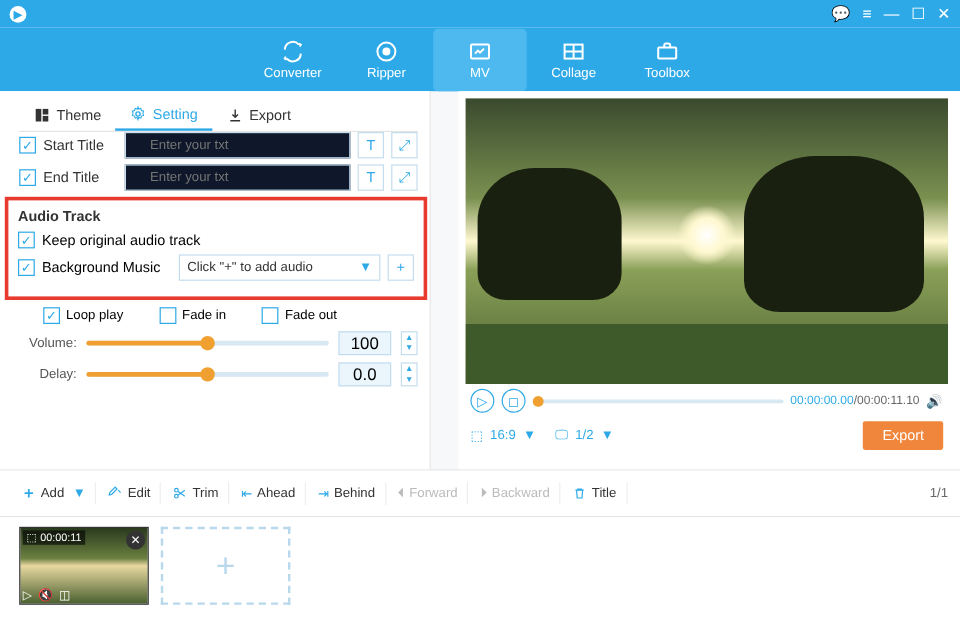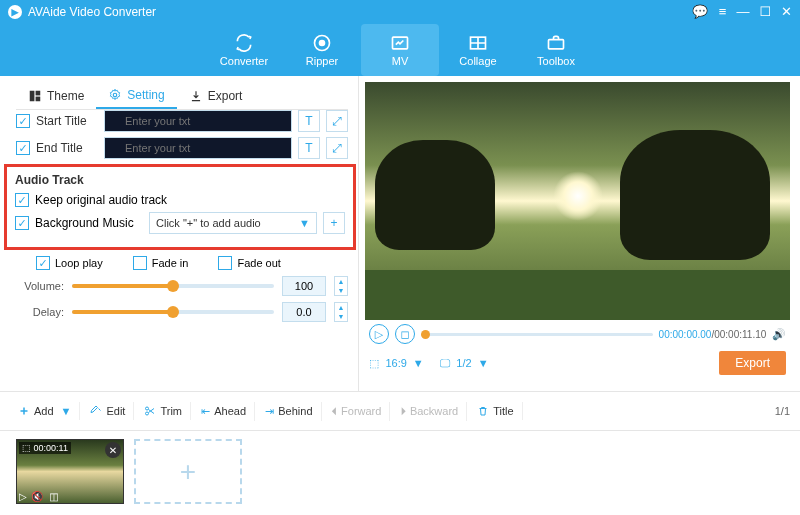--- a/index.html
+++ b/index.html
@@ -5,40 +5,40 @@
 * { margin: 0; padding: 0; box-sizing: border-box; font-family: "Segoe UI", Arial, sans-serif; }
 body { width: 800px; height: 515px; background: #f7f8fa; overflow: hidden; }
 .titlebar { height: 23px; background: #2ea9e8; display: flex; align-items: center; padding: 0 8px; color: #fff; font-size: 12px; }
 .titlebar .logo { width: 14px; height: 14px; background: #fff; border-radius: 50%; margin-right: 6px; display:flex;align-items:center;justify-content:center;color:#2ea9e8;font-size:9px;font-weight:bold; }
 .winctrls { margin-left: auto; display: flex; gap: 10px; }
 .winctrls span { cursor: pointer; font-size: 13px; }
 .toolbar { height: 53px; background: #2ea9e8; display: flex; align-items: center; justify-content: center; }
 .tbtn { width: 78px; height: 52px; display:flex; flex-direction:column; align-items:center; justify-content:center; color:#fff; font-size:11px; gap:2px; cursor:pointer; }
 .tbtn.active { background: #4db9ef; border-radius:4px; }
 .tbtn svg { width:20px; height:20px; }
-.main { display:flex; height: 315px; }
+.main { display:flex; height: 315px; gap: 23px; }
 .left { width: 359px; padding: 6px 10px 6px 16px; background:#fff; border-right:1px solid #e5e5e5; overflow:hidden; }
 .tabs { display:flex; gap:0; border-bottom:1px solid #e5e5e5; height:28px; }
 .tab { display:flex; align-items:center; gap:5px; padding:0 12px; font-size:12px; color:#333; cursor:pointer; }
 .tab.active { color:#2ea9e8; border-bottom:2px solid #2ea9e8; }
 .tab svg{width:14px;height:14px;}
 .section-title { font-size:12px; font-weight:bold; color:#333; margin: 8px 0 6px; }
 .row { display:flex; align-items:center; gap:6px; margin-bottom:5px; }
 .chk { width:14px; height:14px; border:1px solid #2ea9e8; display:flex; align-items:center; justify-content:center; cursor:pointer; color:#2ea9e8; font-size:11px; }
 .lbl { font-size:12px; color:#333; width:62px; }
 .input { flex:1; height:22px; border:1px solid #c3dded; background:#0f172a; padding:0 20px; font-size:11px; color:#888; }
 .iconbtn { width:22px; height:22px; border:1px solid #c3dded; background:#fff; display:flex; align-items:center; justify-content:center; cursor:pointer; color:#2ea9e8; font-size:12px; }
 .audiobox { border:3px solid #e63b2e; padding:6px 8px 8px; margin:4px -8px 4px -12px; }
 .select { flex:1; height:22px; border:1px solid #c3dded; background:#fff; padding:0 6px; font-size:11px; color:#333; display:flex; align-items:center; justify-content:space-between; cursor:pointer;}
 .slider-row { display:flex; align-items:center; gap:8px; margin:6px 0; }
 .slider-lbl { font-size:11px; color:#555; width:48px; text-align:right; }
 .slider { flex:1; height:4px; background:#d8e8f3; position:relative; border-radius:2px; }
 .slider .fill { position:absolute; left:0; top:0; height:100%; background:#f0a030; border-radius:2px; }
 .slider .thumb { position:absolute; top:-4px; width:12px; height:12px; background:#f0a030; border-radius:50%; transform:translateX(-50%);}
-.numbox { width:44px; height:20px; border:1px solid #c3dded; background:#eaf5fc; font-size:11px; display:flex; align-items:center; justify-content:center; }
+.numbox { width:44px; height:20px; border:1px solid #c3dded; background:#eaf5fc; font-size:14px; display:flex; align-items:center; justify-content:center; }
 .stepper { width:14px; height:20px; display:flex; flex-direction:column; border:1px solid #c3dded; }
 .stepper div{flex:1; font-size:7px; display:flex;align-items:center;justify-content:center;color:#2ea9e8;cursor:pointer;}
 .chk-row{ display:flex; gap:30px; margin:6px 0 2px 20px;}
 .right { flex:1; background:#fff; padding:6px 10px 6px 6px; display:flex; flex-direction:column;}
 .preview { width:100%; height:238px; background:linear-gradient(180deg,#3a4a2e 0%,#7a9050 35%,#fff8d0 50%,#8aa058 60%,#4a6030 100%); position:relative; overflow:hidden;}
 .tree{position:absolute; bottom:40px; width:100%; height:120px;}
 .tree::before,.tree::after{content:"";position:absolute;background:#1a2010;border-radius:40% 40% 20% 20%;}
 .tree::before{left:10px;top:-20px;width:120px;height:110px;}
 .tree::after{right:20px;top:-30px;width:150px;height:130px;}
 .sun{position:absolute;left:50%;top:48%;width:50px;height:50px;background:radial-gradient(circle,#fff 0%,#fff8d0 40%,transparent 70%);transform:translate(-50%,-50%);}
@@ -62,21 +62,20 @@
 .clip .close{position:absolute;top:2px;right:2px;width:16px;height:16px;background:#333;border-radius:50%;color:#fff;font-size:10px;display:flex;align-items:center;justify-content:center;cursor:pointer;}
 .clip .dur{position:absolute;top:2px;left:2px;background:rgba(0,0,0,.6);color:#fff;font-size:9px;padding:1px 3px;}
 .clip .ctrls{position:absolute;bottom:1px;left:2px;display:flex;gap:5px;color:#fff;font-size:10px;}
 .addclip { width:108px; height:65px; border:2px dashed #b8d8ec; display:flex; align-items:center; justify-content:center; color:#b8d8ec; font-size:28px; cursor:pointer;}
 </style>
 </head>
 <body>
 
 <div class="titlebar">
   <div class="logo">▶</div>
-  <span>AVAide Video Converter</span>
   <div class="winctrls">
     <span>💬</span>
     <span>≡</span>
     <span>—</span>
     <span>☐</span>
     <span>✕</span>
   </div>
 </div>
 
 <div class="toolbar">

